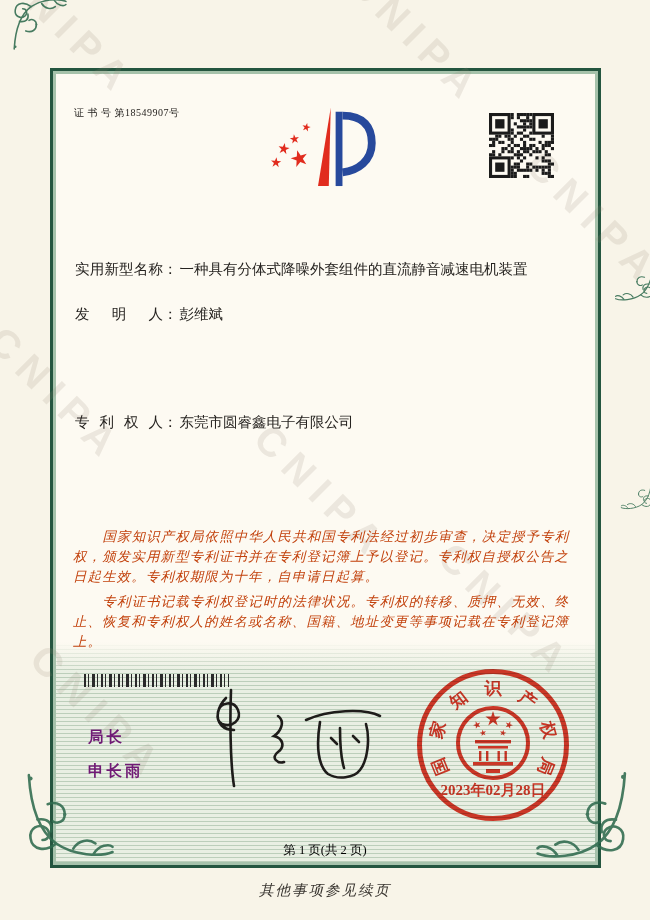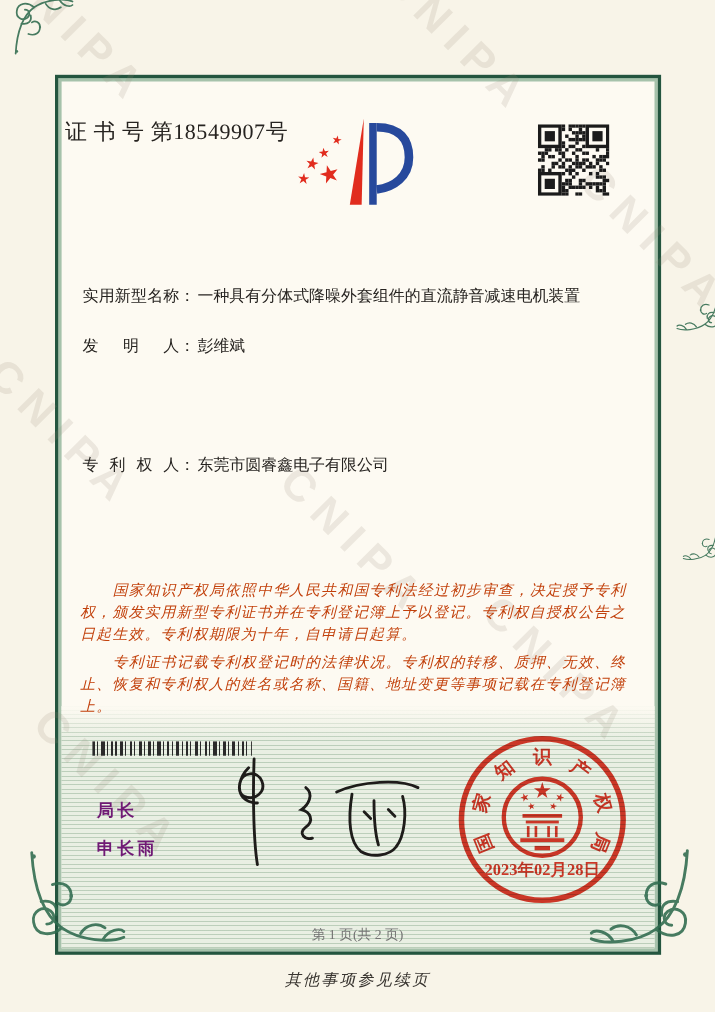--- a/index.html
+++ b/index.html
@@ -39,21 +39,21 @@
     background:linear-gradient(#fdfaf2, rgba(253,250,242,0));
   }
   
   .wm{
     position:absolute;transform:rotate(45deg);
     font-family:"Liberation Sans","DejaVu Sans",sans-serif;
     font-weight:700;font-size:40px;letter-spacing:10px;
     color:rgba(148,138,118,.16);pointer-events:none;white-space:nowrap;
   }
   
-  .cert-no{position:absolute;left:59px;top:106px;font-size:20px;letter-spacing:.5px;}
+  .cert-no{position:absolute;left:74px;top:106px;font-size:10px;letter-spacing:.5px;}
   .title{
     position:absolute;left:0;right:0;top:196px;text-align:center;
     font-size:31px;font-weight:bold;letter-spacing:6px;text-indent:6px;color:#15130f;
   }
   .logo{position:absolute;left:260px;top:100px;width:118px;height:88px;}
   .qr{position:absolute;left:489px;top:113px;width:65px;height:65px;}
   
   .row{position:absolute;left:75px;width:500px;font-size:14.5px;white-space:nowrap;}
   .flabel{
     display:inline-block;width:88px;vertical-align:bottom;
@@ -91,21 +91,21 @@
     position:absolute;left:50%;top:50%;
     font-size:17px;font-weight:bold;color:var(--seal-red);
     font-family:"Liberation Serif",serif;line-height:1;
   }
   .seal-emblem{position:absolute;left:36px;top:34px;}
   .seal-date{
     position:absolute;left:0;right:0;top:112px;text-align:center;
     font-size:15px;font-weight:bold;color:var(--seal-red);letter-spacing:0;
   }
   
-  .page-num{position:absolute;left:0;right:0;top:842px;text-align:center;font-size:12.5px;color:#737373;}
+  .page-num{position:absolute;left:0;right:0;top:842px;text-align:center;font-size:12.5px;color:#000000;}
   .cont-note{
     position:absolute;left:0;right:0;top:881px;text-align:center;
     font-size:14.5px;font-style:italic;letter-spacing:2px;color:#393530;
   }
   
   .orn{position:absolute;color:#2f6b4e;opacity:.88;}
   svg{display:block;}
 </style>
 </head>
 <body>

